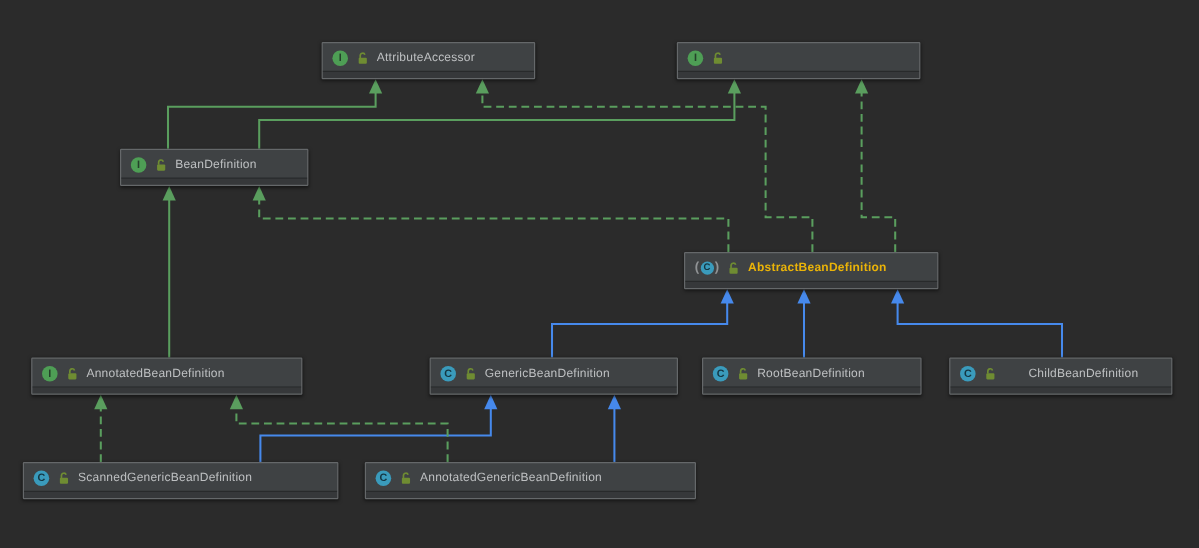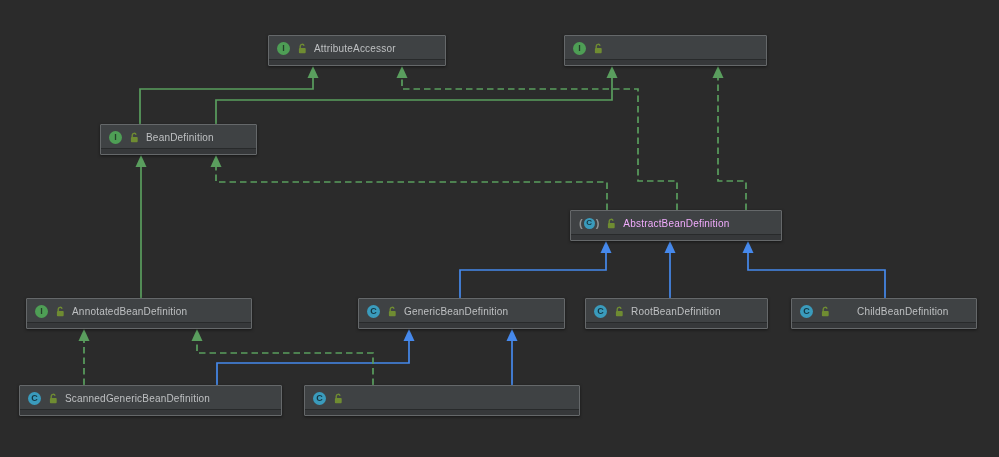--- a/index.html
+++ b/index.html
@@ -126,21 +126,21 @@
           <span class="kind-circle" style="background: rgb(58, 155, 188); color: rgb(20, 54, 66);">C</span>
           <span class="paren">)</span>
         </span>
       </span>
       <span class="lock-icon">
         <svg width="12" height="12" viewBox="0 0 12 12">
           <path d="M4.2 5.8 V3.8 A2 2 0 0 1 8.1 3.2" stroke="#6f8c32" stroke-width="1.4" fill="none"></path>
           <rect x="2.9" y="5.6" width="6.8" height="5.1" rx="0.9" fill="#6f8c32"></rect>
         </svg>
       </span>
-      <span class="label" style="color: #f0abfc;">AbstractBeanDefinition</span>
+      <span class="label" style="color: #eab308; font-weight: bold;">AbstractBeanDefinition</span>
     </div>
     <div class="node" style="left: 26px; top: 298px; width: 226px; height: 31px; background: rgb(63, 66, 68); border: 1px solid rgb(101, 104, 106);">
       <span class="kind-icon">
         <span class="kind-circle" style="background: rgb(78, 158, 85); color: rgb(36, 64, 42);">I</span>
       </span>
       <span class="lock-icon">
         <svg width="12" height="12" viewBox="0 0 12 12">
           <path d="M4.2 5.8 V3.8 A2 2 0 0 1 8.1 3.2" stroke="#6f8c32" stroke-width="1.4" fill="none"></path>
           <rect x="2.9" y="5.6" width="6.8" height="5.1" rx="0.9" fill="#6f8c32"></rect>
         </svg>
@@ -198,14 +198,15 @@
     <div class="node" style="left: 304px; top: 385px; width: 276px; height: 31px; background: rgb(63, 66, 68); border: 1px solid rgb(101, 104, 106);">
       <span class="kind-icon">
         <span class="kind-circle" style="background: rgb(58, 155, 188); color: rgb(20, 54, 66);">C</span>
       </span>
       <span class="lock-icon">
         <svg width="12" height="12" viewBox="0 0 12 12">
           <path d="M4.2 5.8 V3.8 A2 2 0 0 1 8.1 3.2" stroke="#6f8c32" stroke-width="1.4" fill="none"></path>
           <rect x="2.9" y="5.6" width="6.8" height="5.1" rx="0.9" fill="#6f8c32"></rect>
         </svg>
       </span>
+      <span class="label" style="color: rgb(190, 192, 194);">AnnotatedGenericBeanDefinition</span>
     </div>
   </div>
 
 </body></html>

